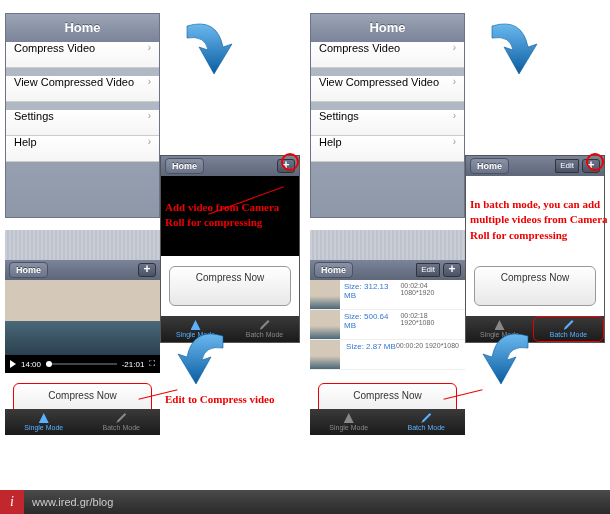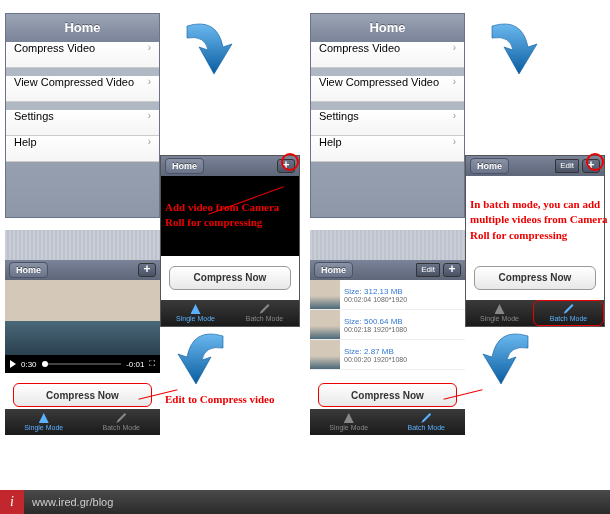--- a/index.html
+++ b/index.html
@@ -14,42 +14,42 @@
 .chev{color:#999;font-size:10px}
 .home-spacer{height:8px;background:#b0b8c4}
 .pinstripe{position:absolute;background:repeating-linear-gradient(90deg,#c8cdd6 0 2px,#bdc2cc 2px 4px)}
 .mini{position:absolute;width:140px;border:1px solid #555}
 .mini-bar{height:20px;background:linear-gradient(#7a8398,#5e6779);display:flex;justify-content:space-between;align-items:center;padding:0 4px}
 .mini-title{color:#fff;font-size:9px;font-weight:bold;text-shadow:0 -1px rgba(0,0,0,.5);background:linear-gradient(#8a93a5,#6a7388);padding:2px 6px;border-radius:4px;border:1px solid #4a5366}
 .mini-btn{width:18px;height:14px;background:linear-gradient(#6a7388,#4a5366);border:1px solid #333;border-radius:3px;color:#fff;font-size:12px;text-align:center;line-height:11px;font-weight:bold}
 .mini-edit{font-size:8px;color:#fff;background:linear-gradient(#6a7388,#4a5366);border:1px solid #333;border-radius:1px;padding:1px 4px}
 .mini-body{height:80px;background:#000}
 .mini-body.white{background:#fff}
-.compress-btn{height:24px;margin:4px 8px;background:linear-gradient(#fff,#e8e8e8);border:1px solid #999;border-radius:6px;text-align:center;line-height:22px;font-size:10px;font-weight:bold;color:#333}
+.compress-btn{height:40px;margin:4px 8px;background:linear-gradient(#fff,#e8e8e8);border:1px solid #999;border-radius:6px;text-align:center;line-height:22px;font-size:10px;font-weight:normal;color:#333}
 .mini-white-pad{background:#fff;padding:6px 0}
 .tabbar{height:26px;background:linear-gradient(#3a3a3a,#1a1a1a);display:flex}
 .tab{flex:1;display:flex;flex-direction:column;align-items:center;justify-content:center;font-size:7px;color:#888;gap:1px}
 .tab.active{color:#5bb0ff}
 .tab-icon{width:10px;height:10px;background:currentColor;clip-path:polygon(50% 0,100% 100%,0 100%)}
 .tab-icon.pen{clip-path:polygon(85% 0,100% 15%,30% 85%,0 100%,15% 70%)}
 .arrow{position:absolute;width:60px;height:60px}
 .arrow svg{width:100%;height:100%}
 .redtxt{position:absolute;color:#e00;font-family:'Comic Sans MS',cursive;font-size:11px;line-height:1.4;font-weight:bold}
 .redline{position:absolute;background:#e00;height:1px}
 .redcircle{position:absolute;border:2px solid #e00;border-radius:50%}
 .video-player{position:absolute;width:155px;background:#000}
 .video-thumb{height:75px;background:linear-gradient(#d4c8b8 0%,#d4c8b8 55%,#4a6878 55%,#2a4050 100%);position:relative}
 .video-controls{height:18px;background:#000;display:flex;align-items:center;gap:5px;padding:0 5px;color:#fff;font-size:8px}
 .play{width:0;height:0;border-left:6px solid #fff;border-top:4px solid transparent;border-bottom:4px solid transparent}
 .prog{flex:1;height:2px;background:#444;position:relative}
 .prog::before{content:'';position:absolute;width:6px;height:6px;background:#fff;border-radius:50%;top:-2px;left:0}
 .vlist{position:absolute;width:155px;background:#fff;font-size:8px}
 .vitem{display:flex;height:30px;border-bottom:1px solid #eee}
 .vthumb{width:30px;background:linear-gradient(#d4c8b8 0%,#d4c8b8 55%,#4a6878 100%)}
-.vinfo{flex:1;padding:2px 4px;display:flex;flex-direction:column;justify-content:center}
+.vinfo{flex:1;padding:2px 4px;display:flex;flex-direction:row;justify-content:center}
 .vsize{color:#3478d4;font-size:8px}
 .vdur{color:#666;font-size:7px}
 .footer{position:absolute;bottom:0;left:0;width:610px;height:24px;background:linear-gradient(#4a4a4a,#2a2a2a);display:flex;align-items:center}
 .footer-i{width:24px;height:24px;background:#c1272d;color:#fff;text-align:center;line-height:24px;font-style:italic;font-family:Georgia,serif;font-size:14px}
 .footer-url{color:#ccc;font-size:11px;padding-left:8px}
 .boxed{border:1px solid #e00;border-radius:6px;padding:1px}
 </style>
 </head>
 <body>
 
@@ -120,23 +120,23 @@
 
   <div class="mini-bar" style="position:absolute;left:5px;top:260px;width:155px">
     <span class="mini-title">Home</span>
     <span class="mini-btn">+</span>
   </div>
 
   <div class="video-player" style="left:5px;top:280px">
     <div class="video-thumb"></div>
     <div class="video-controls">
       <div class="play"></div>
-      <span>0:30</span>
+      <span>14:00</span>
       <div class="prog"></div>
-      <span>-0:01</span>
+      <span>-21:01</span>
       <span>⛶</span>
     </div>
   </div>
   <div style="position:absolute;left:5px;top:373px;width:155px;background:#fff;padding:6px 0">
     <div class="compress-btn boxed">Compress Now</div>
   </div>
   <div class="tabbar" style="position:absolute;left:5px;top:409px;width:155px">
     <div class="tab active">
         <div class="tab-icon"></div>
         <span>Single Mode</span>

